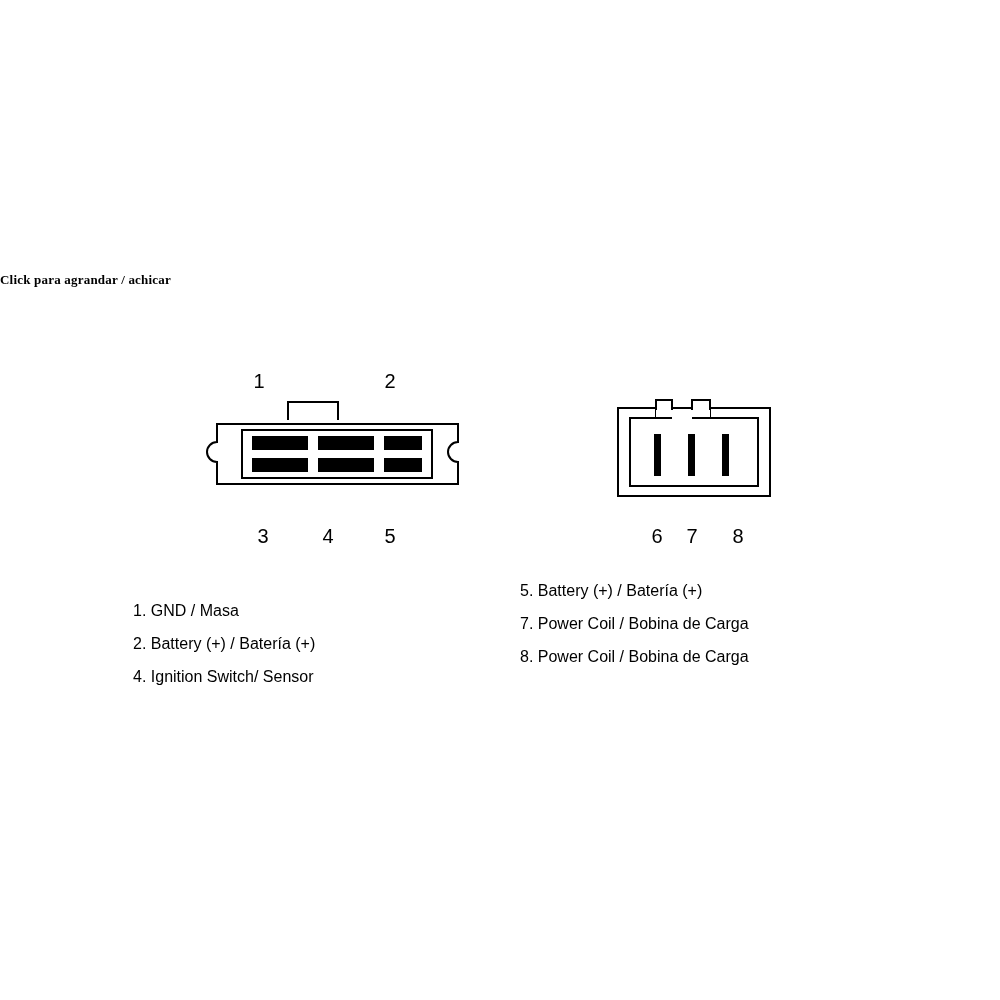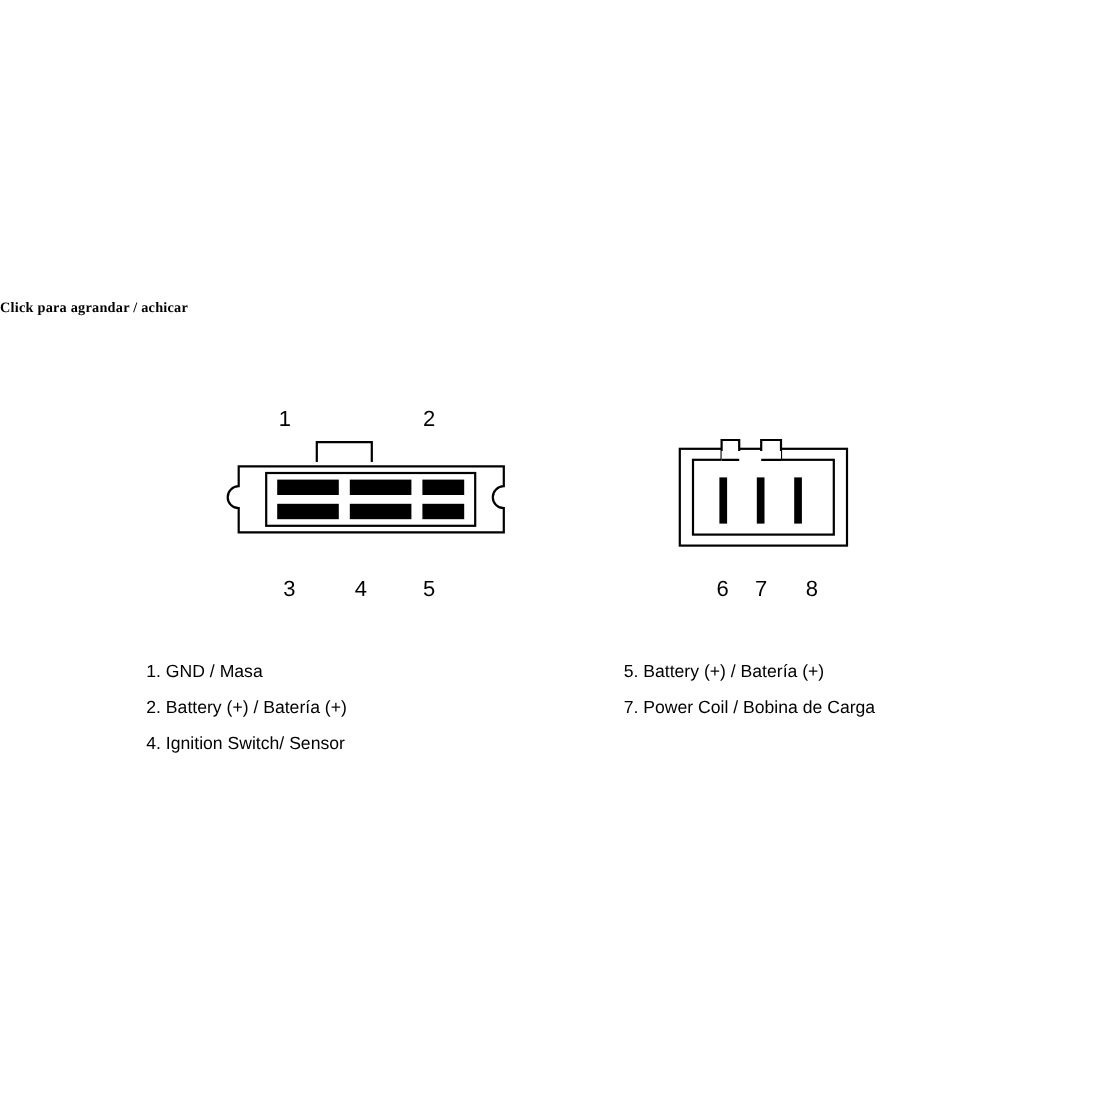--- a/index.html
+++ b/index.html
@@ -47,21 +47,21 @@
   
   .legend {
     position: absolute;
     font-size: 16px;
     font-family: "Liberation Sans", sans-serif;
     line-height: 33px;
     color: #000;
     white-space: nowrap;
   }
   #legend-left  { left: 133px; top: 594px; }
-  #legend-right { left: 520px; top: 594px; margin-left: 47px; }
+  #legend-right { left: 520px; top: 574px; }
   .legend-item { display: block; }
 </style>
 </head>
 <body>
 
 <div class="caption">Click para agrandar / achicar</div>
 
 <div class="diagram" id="left-diagram">
   <svg width="300" height="200" viewBox="0 0 300 200">
 
@@ -114,13 +114,14 @@
 
 <div class="legend" id="legend-left">
   <span class="legend-item">1. GND / Masa</span>
   <span class="legend-item">2. Battery (+) / Batería (+)</span>
   <span class="legend-item">4. Ignition Switch/ Sensor</span>
 </div>
 
 <div class="legend" id="legend-right">
   <span class="legend-item">5. Battery (+) / Batería (+)</span>
   <span class="legend-item">7. Power Coil / Bobina de Carga</span>
+  <span class="legend-item">8. Power Coil / Bobina de Carga</span>
 </div>
 
 </body></html>

